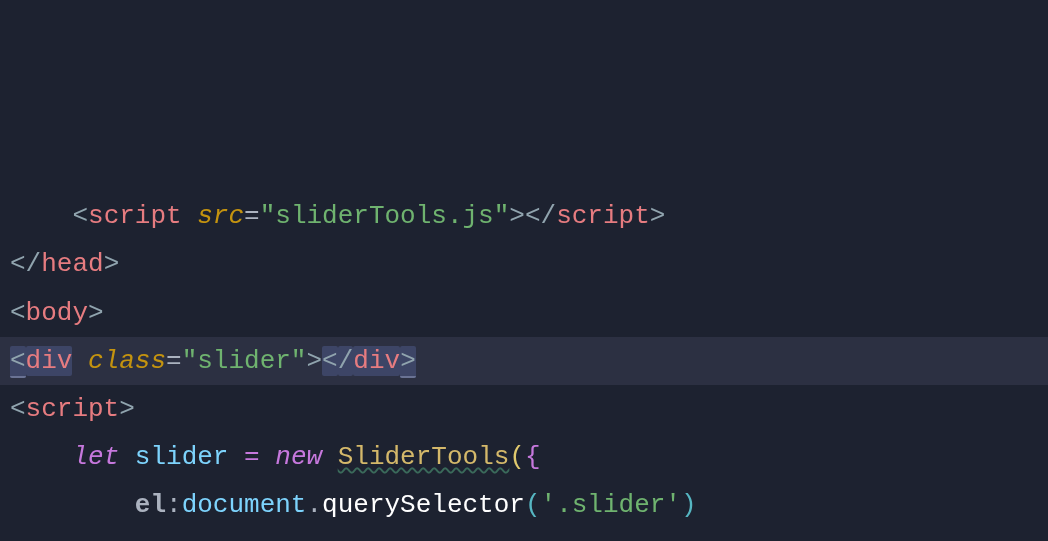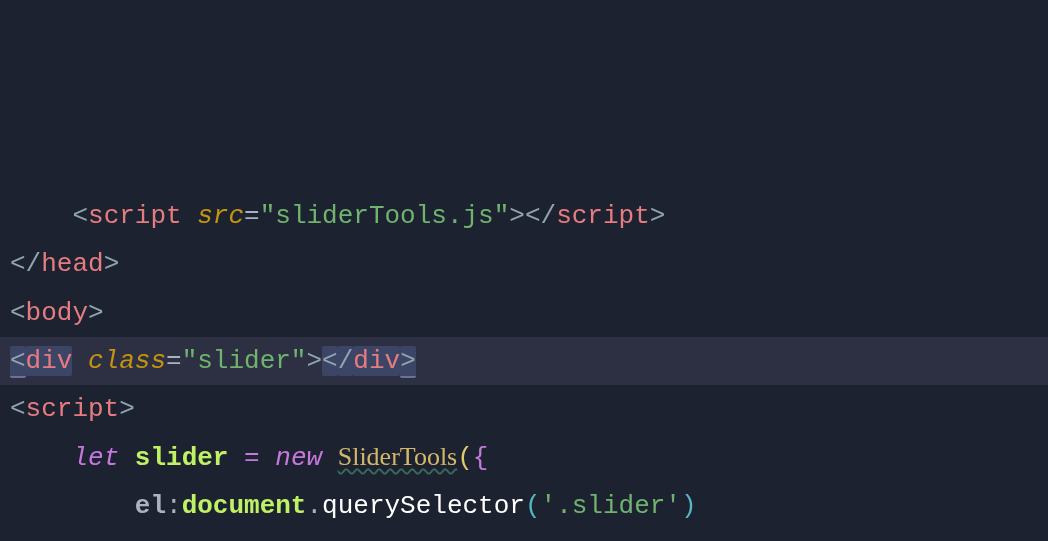--- a/index.html
+++ b/index.html
@@ -45,34 +45,32 @@
     }
     .string {
       color: #6fb36f;
     }
     .keyword {
       color: #c678dd;
       font-style: italic;
       margin-top: 39px;
     }
     .variable {
-      color: #bef264;
-      font-weight: bold;
+      color: #7dd3fc;
     }
     .operator {
       color: #c678dd;
     }
     .class-name {
       color: #d4b86a;
     }
     .class-name-wavy {
       text-decoration: underline wavy #3a6a5a;
       text-decoration-thickness: 2px;
       text-underline-offset: 3px;
-      font-family: Liberation Serif, serif;
     }
     .property {
       color: #abb2bf;
       font-weight: bold;
     }
     .method {
       color: #ffffff;
     }
     .paren-yellow {
       color: #e0c96e;

